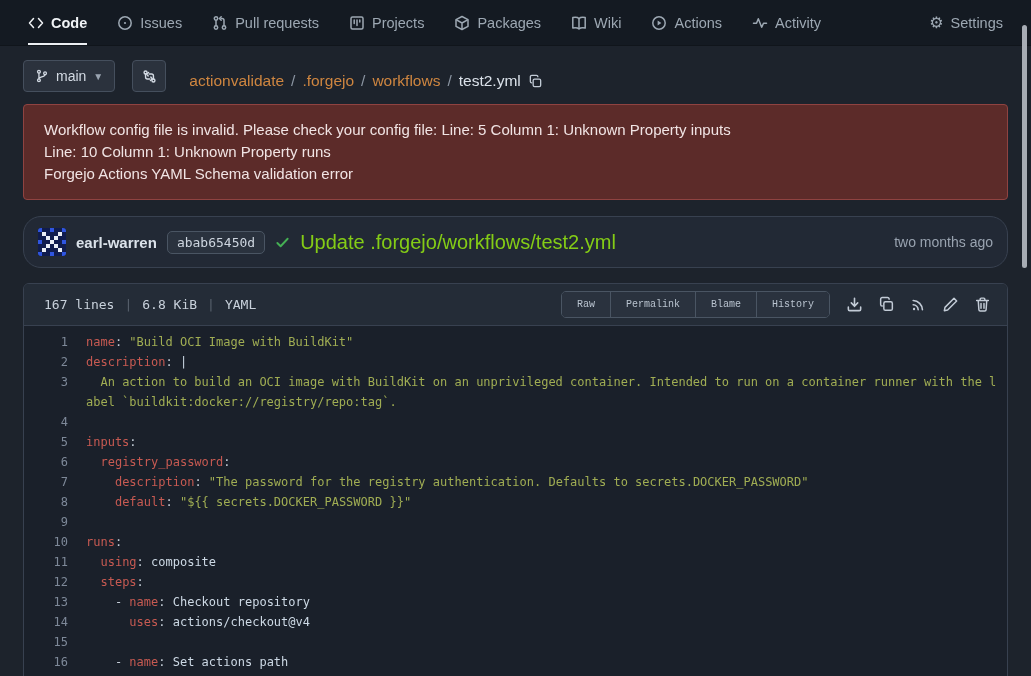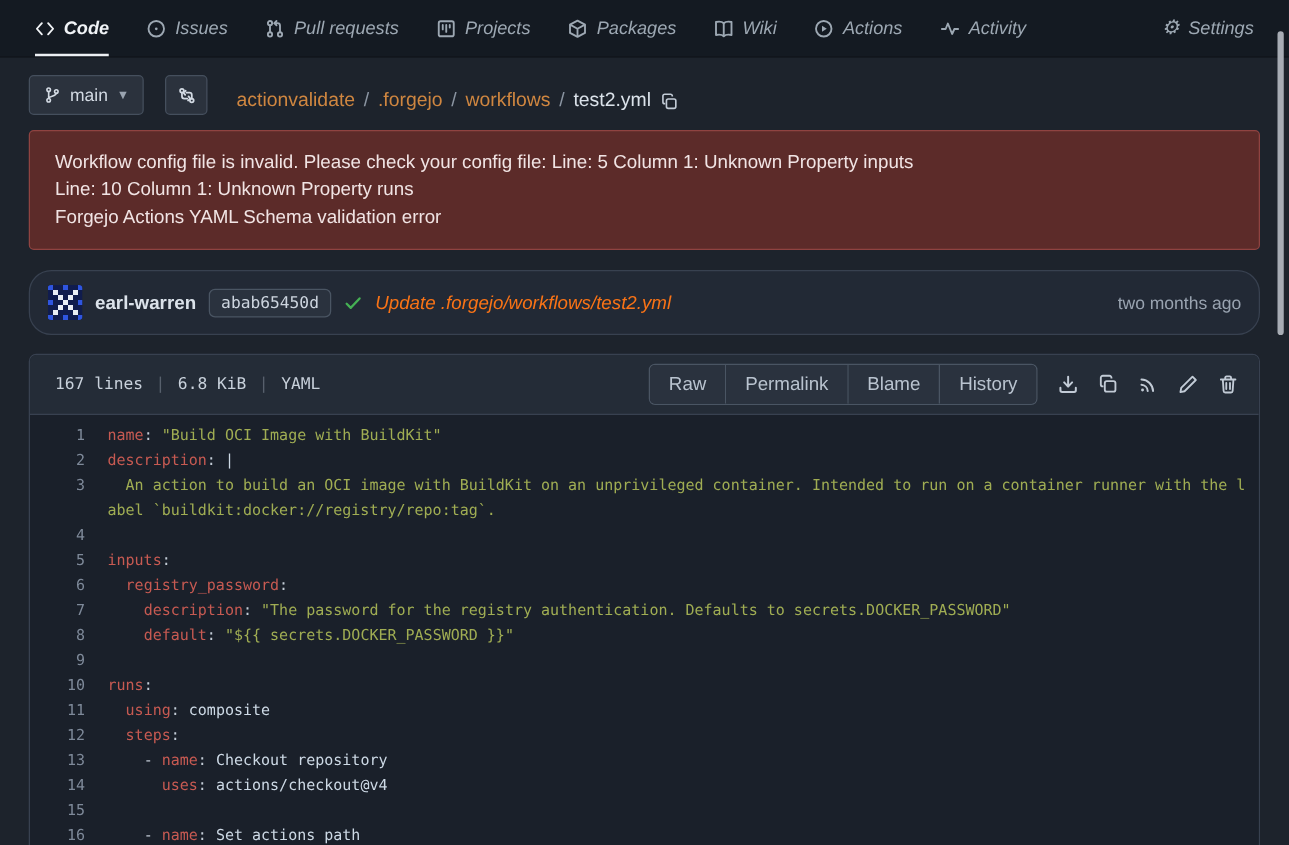--- a/index.html
+++ b/index.html
@@ -11,21 +11,20 @@
     position:relative;
   }
   svg { display:block; }
 
   
   .topnav {
     height:46px; background:#141a22;
     display:flex; align-items:stretch;
     padding:0 28px; gap:30px;
     border-bottom:1px solid #10151b;
-    font-style:italic;
   }
   .nav-item {
     display:flex; align-items:center; gap:7px;
     color:#9da8b3; font-size:14.5px; cursor:pointer;
     border-bottom:2px solid transparent; padding-top:2px;
   }
   .nav-item svg, .nav-item .glyph { color:#9da8b3; }
   .nav-item.active { color:#f0f3f6; font-weight:bold; border-bottom-color:#eceff3; }
   .nav-item.active svg { color:#f0f3f6; }
   .nav-item.settings { margin-left:auto; }
@@ -62,42 +61,42 @@
     height:52px; display:flex; align-items:center; padding:0 14px; gap:10px;
     margin-bottom:15px;
   }
   .avatar { width:28px; height:28px; border-radius:3px; overflow:hidden; flex:0 0 auto; }
   .author { font-weight:bold; font-size:15px; color:#dbe2ea; }
   .sha {
     font-family:"DejaVu Sans Mono", monospace; font-size:13px; color:#cdd5df;
     background:#2a323e; border:1px solid #4a5563; border-radius:5px;
     padding:3px 9px; cursor:pointer;
   }
-  .commit-msg { font-size:15px; color:#f97316; cursor:pointer;font-style:italic; }
+  .commit-msg { font-size:20px; color:#84cc16; cursor:pointer; }
   .commit-age { margin-left:auto; color:#99a3b0; font-size:14px; }
   .check { color:#45b054; }
 
   
   .filebox { border:1px solid #384150; border-radius:6px; overflow:hidden; }
   .filehead {
     background:#242c37; display:flex; align-items:center;
     padding:7px 12px; gap:8px; border-bottom:1px solid #384150;
   }
   .filemeta {
     font-family:"DejaVu Sans Mono", monospace; font-size:13px; color:#c8d1db;
     display:flex; align-items:center; gap:10px; padding-left:8px;
   }
   .filemeta .bar { color:#57606c; }
   .headright { margin-left:auto; display:flex; align-items:center; gap:16px; }
   .btngroup {
     display:flex; border:1px solid #4a5563; border-radius:5px; overflow:hidden;
   }
   .btngroup button {
-    background:#2a323e; color:#b9c3cf; border:none; font-size:15px;
-    font-family:Liberation Sans, sans-serif;
+    background:#2a323e; color:#b9c3cf; border:none; font-size:10px;
+    font-family:Liberation Mono, monospace;
     padding:7px 15px; cursor:pointer; border-right:1px solid #4a5563;
   }
   .btngroup button:last-child { border-right:none; }
   .fileactions { display:flex; align-items:center; gap:15px; padding-right:4px; }
 
   
   .code {
     background:#1a202a; padding:6px 0 0 0;
     font-family:"DejaVu Sans Mono", monospace; font-size:12px; line-height:20px;
     min-height:360px;

